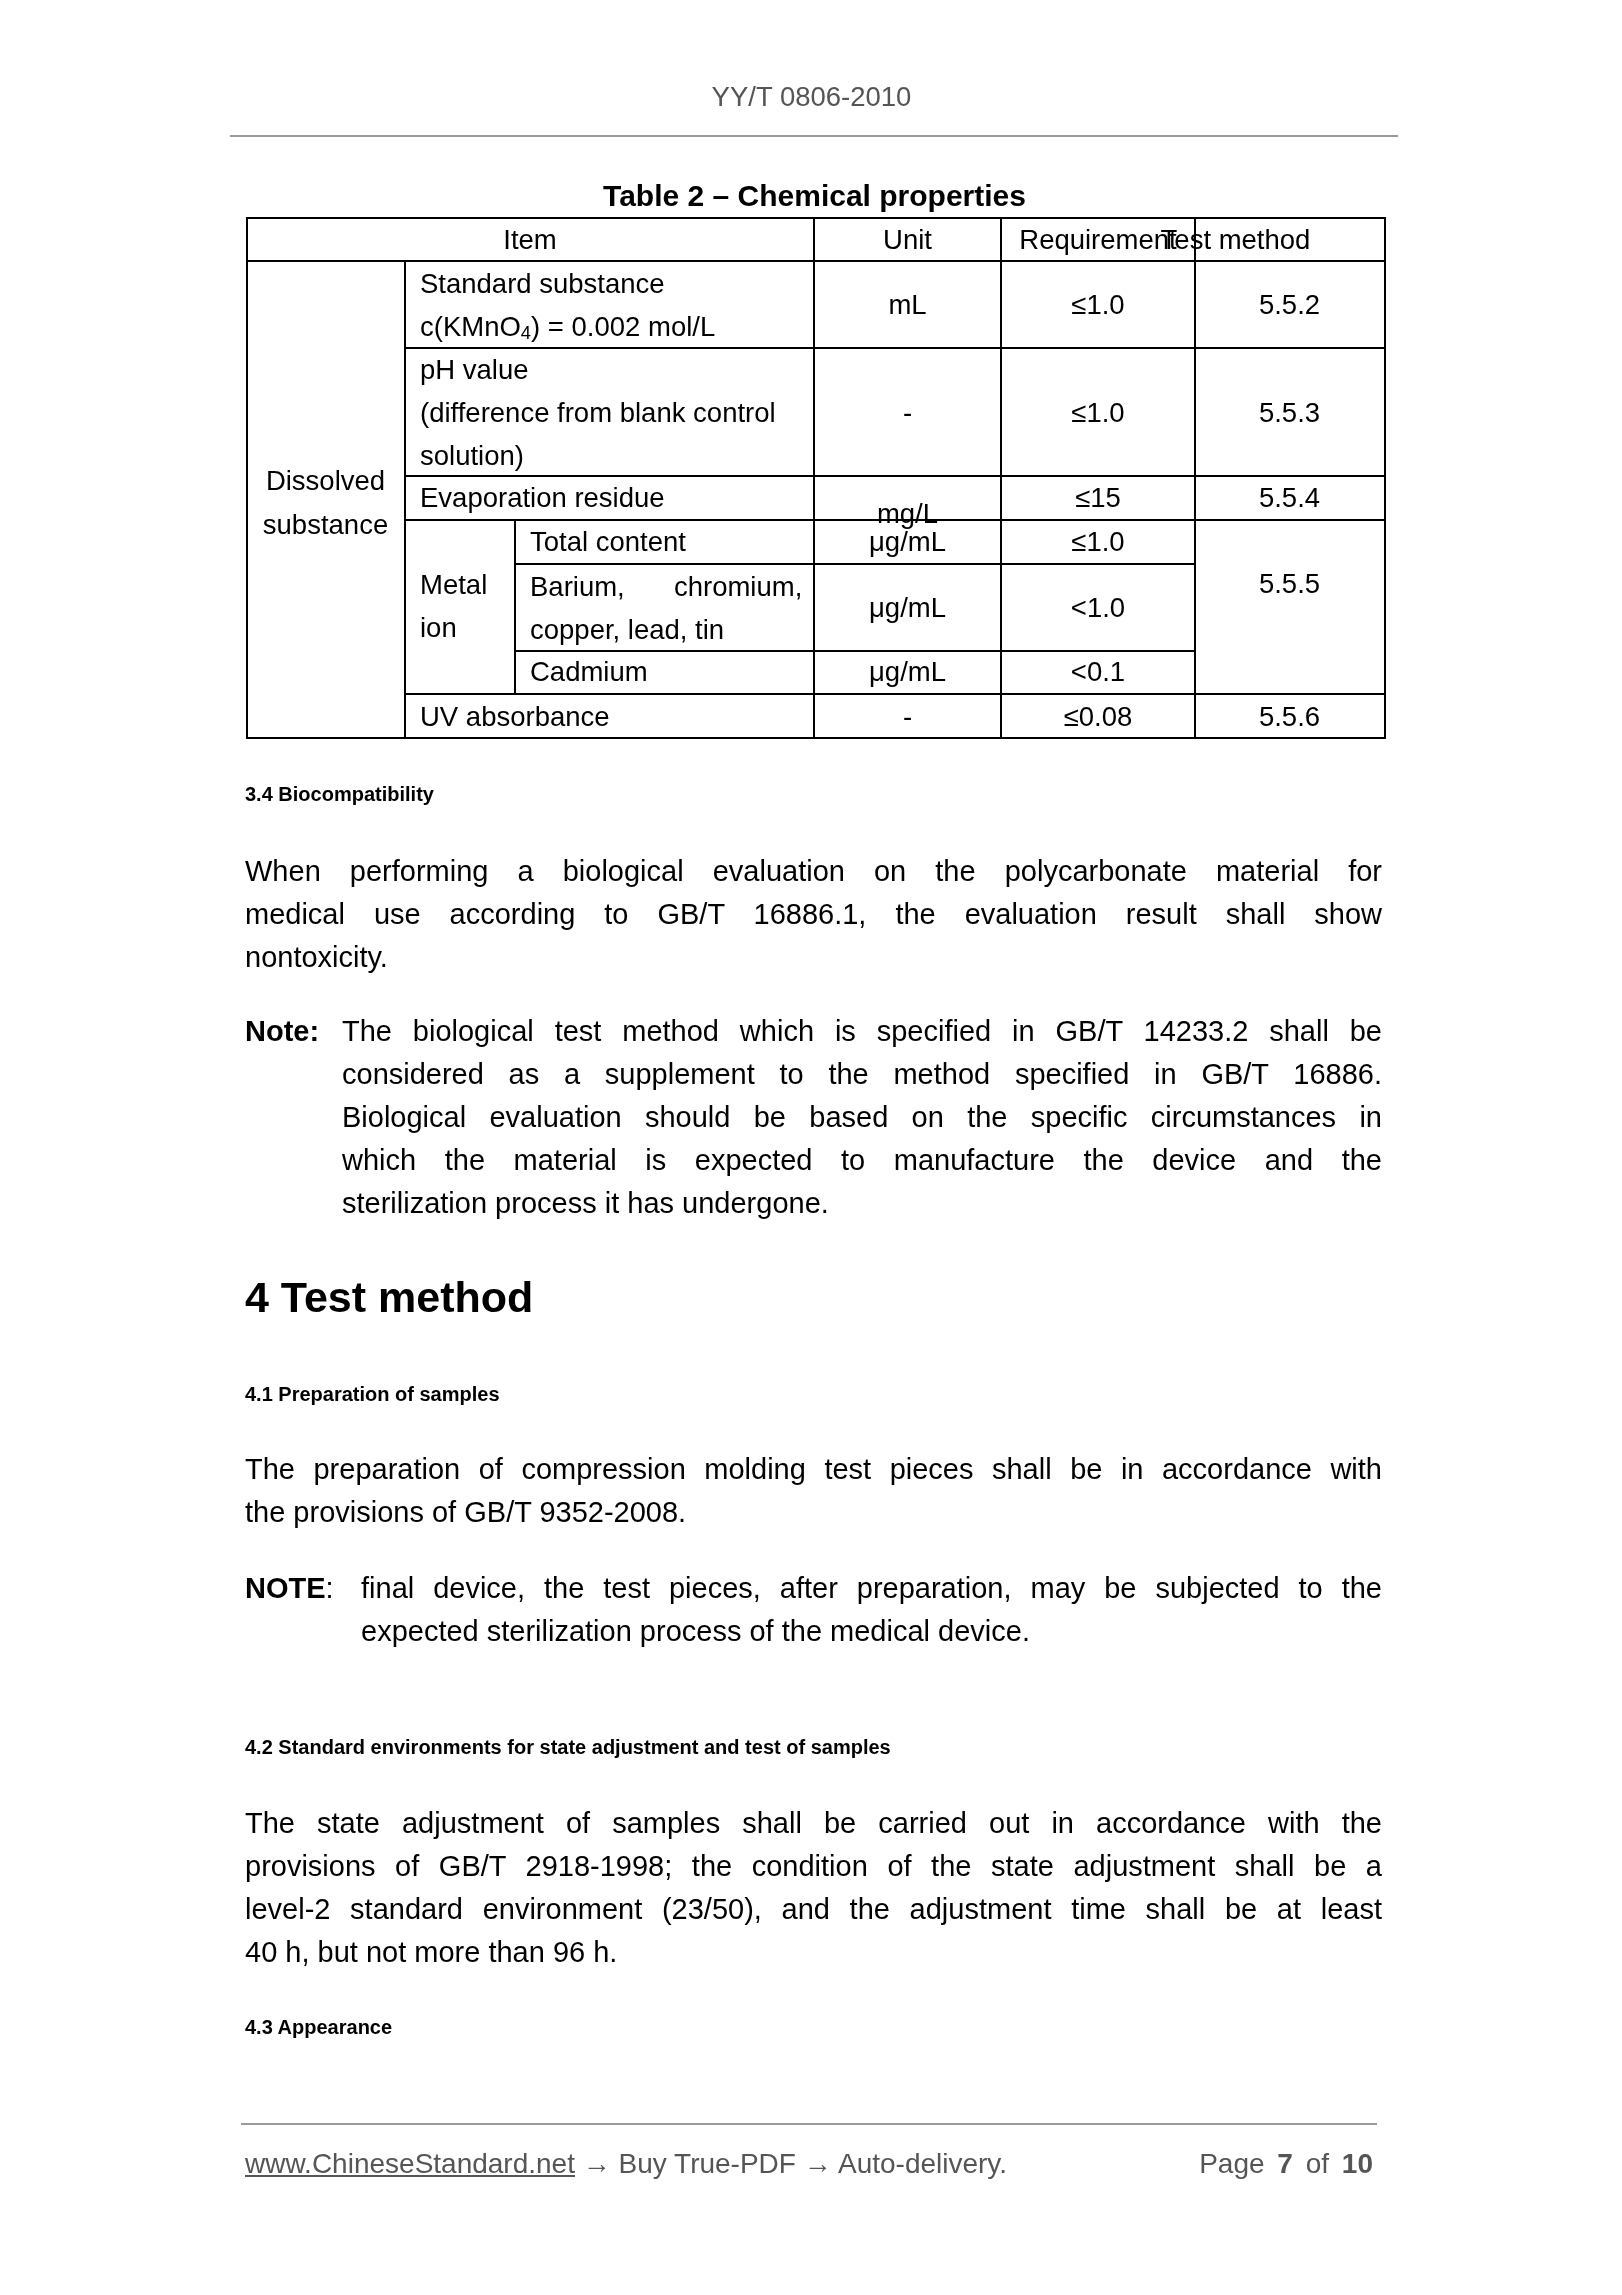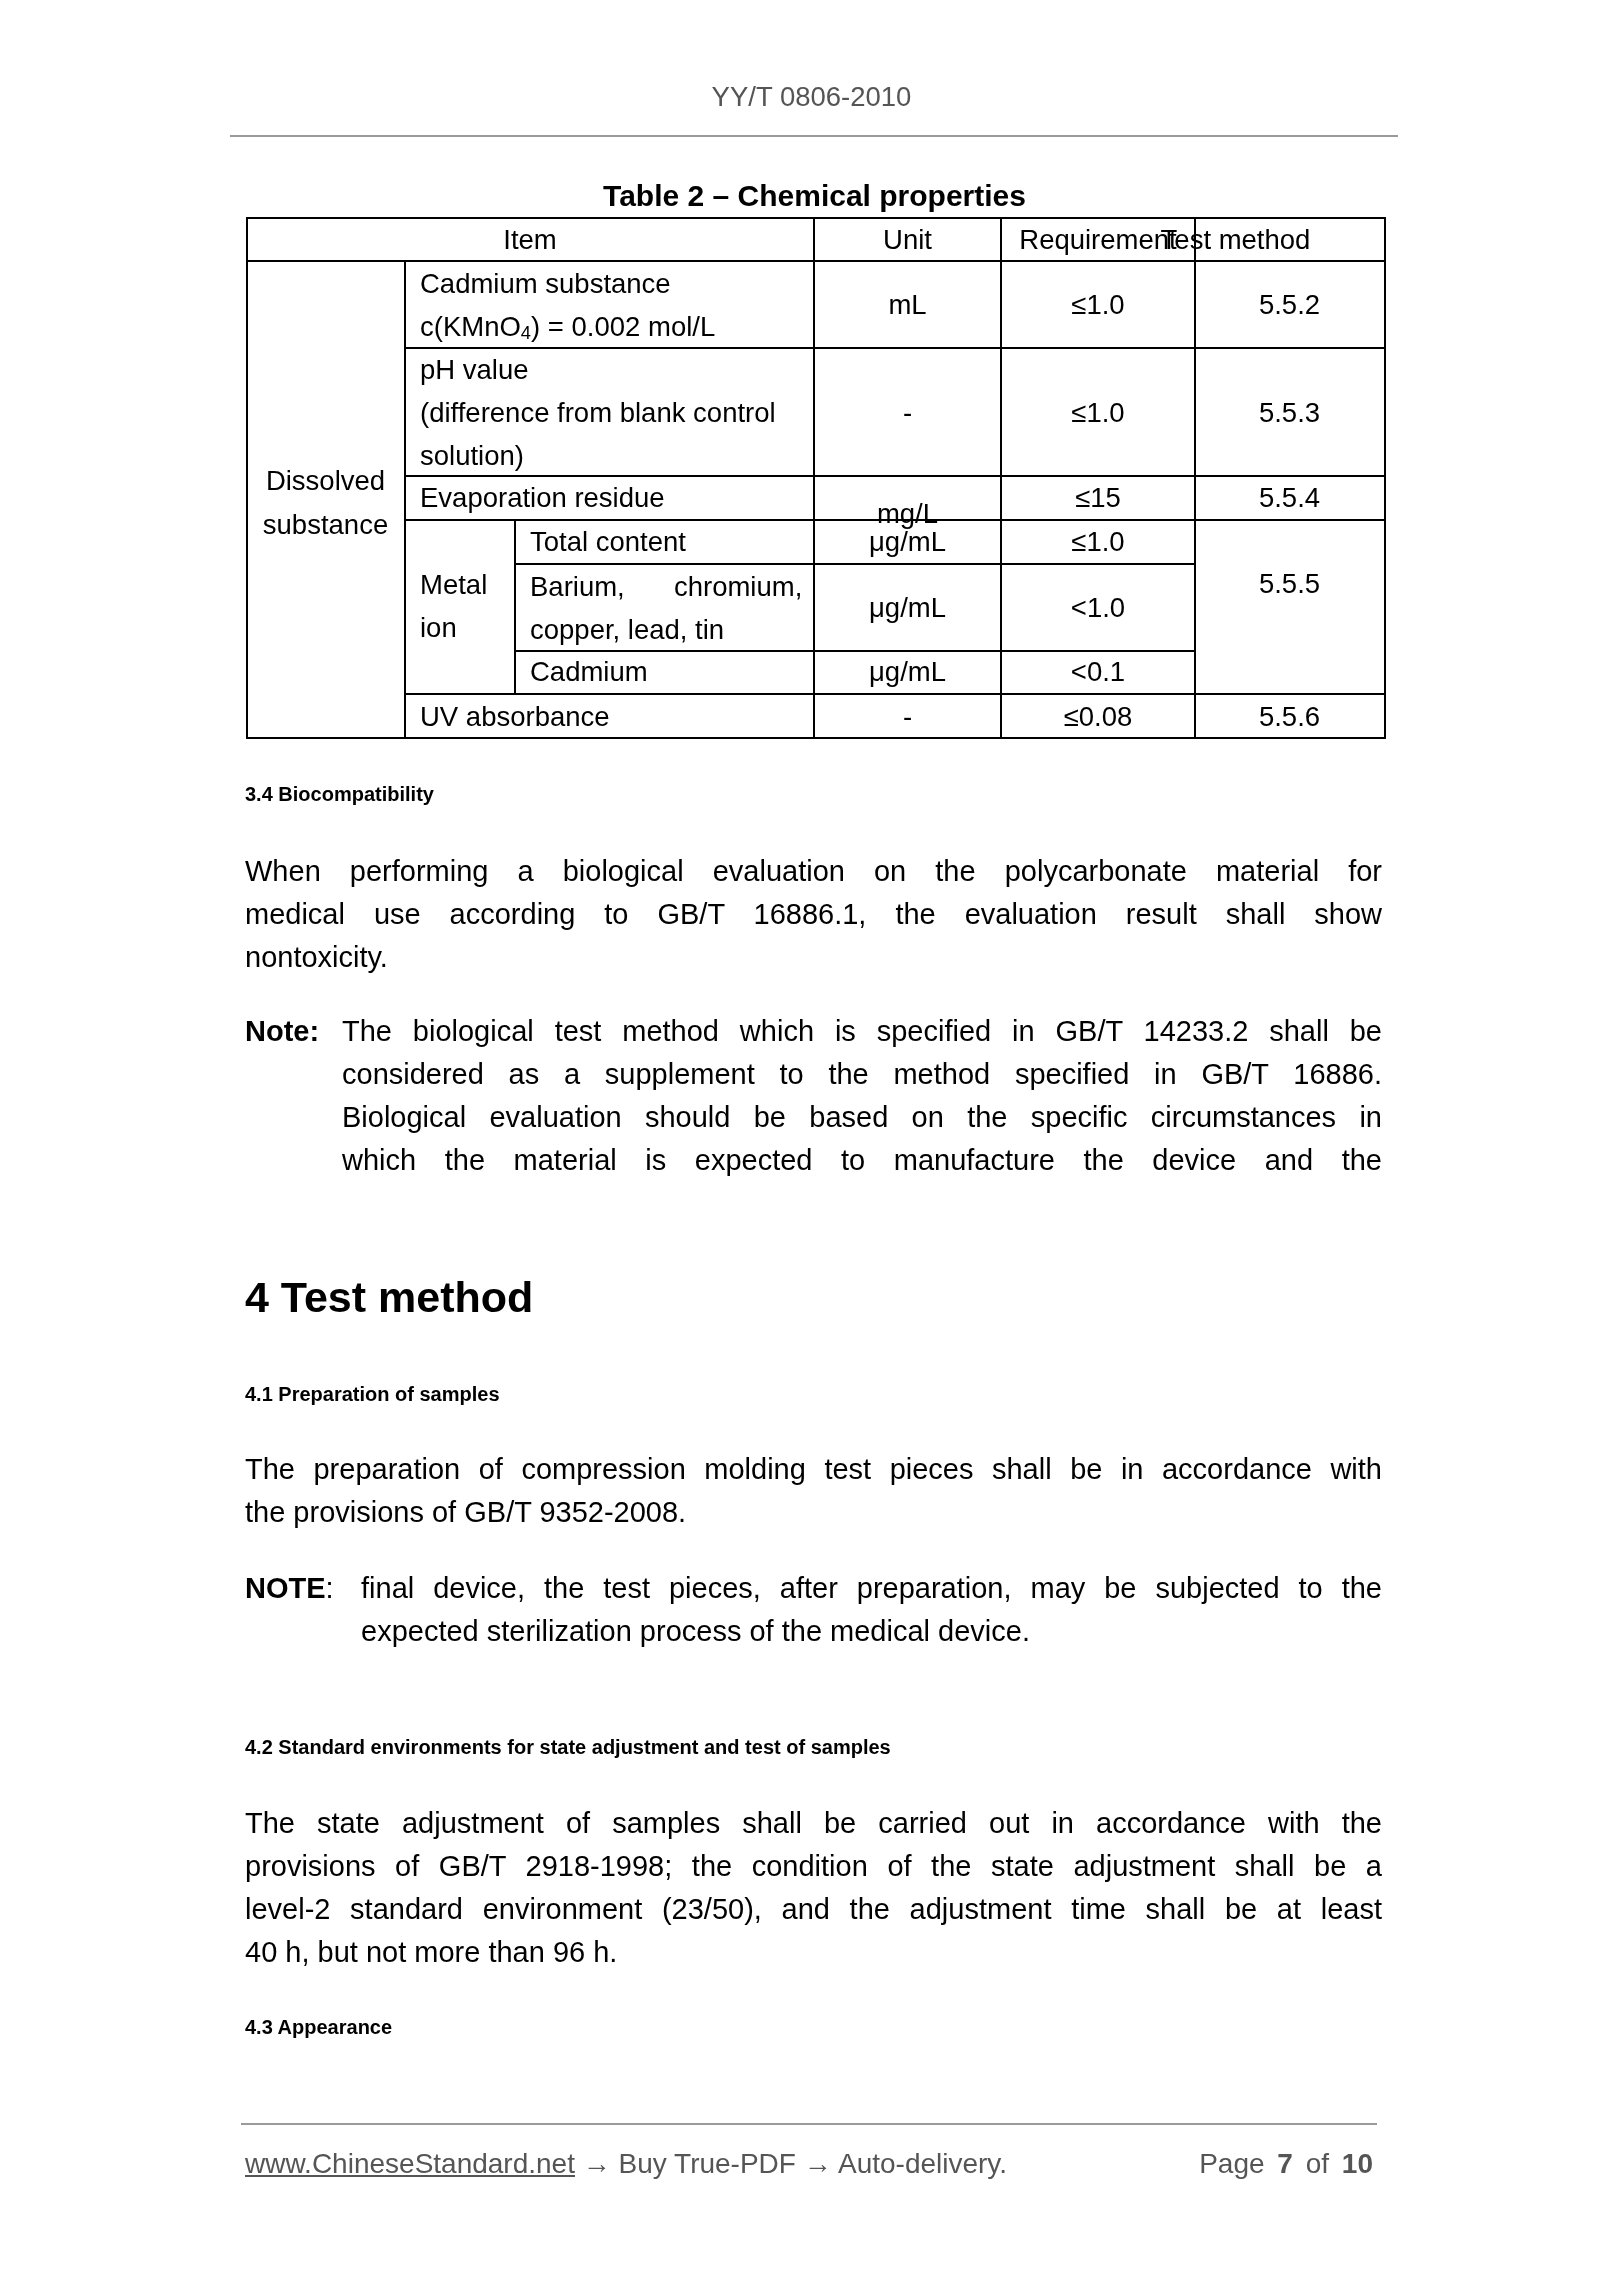--- a/index.html
+++ b/index.html
@@ -39,21 +39,21 @@
   <div class="cell c" style="left:814px; top:218px; width:187px; height:43px;">Unit</div>
   <div class="cell c" style="left:1001px; top:218px; width:194px; height:43px;">Requirement</div>
   <div class="cell c" style="left:1141px; top:218px; width:189px; height:43px;">Test method</div>
 
   <div class="cell c" style="left:246px; top:261px; width:159px; height:238px; flex-direction:column; justify-content:flex-end; padding-bottom:0;">
     <div style="position:absolute; left:0; width:159px; top:198px; text-align:center;">Dissolved</div>
     <div style="position:absolute; left:0; width:159px; top:242px; text-align:center;">substance</div>
   </div>
 
   <div class="cell l" style="left:405px; top:261px; width:409px; height:87px; flex-direction:column; align-items:flex-start; justify-content:center;">
-    <div>Cadmium substance</div>
+    <div>Standard substance</div>
     <div><span>c(KMnO</span><sub class="s">4</sub><span>) = 0.002 mol/L</span></div>
   </div>
   <div class="cell c" style="left:814px; top:261px; width:187px; height:87px;">mL</div>
   <div class="cell c" style="left:1001px; top:261px; width:194px; height:87px;">≤1.0</div>
   <div class="cell c" style="left:1195px; top:261px; width:189px; height:87px;">5.5.2</div>
 
   <div class="cell l" style="left:405px; top:348px; width:409px; height:128px; flex-direction:column; align-items:flex-start; justify-content:center;">
     <div>pH value</div>
     <div>(difference from blank control</div>
     <div>solution)</div>
@@ -122,20 +122,21 @@
   <div style="text-align-last:justify;">medical use according to GB/T 16886.1, the evaluation result shall show</div>
   <div>nontoxicity.</div>
 </div>
 
 <div class="note" style="top:1010px;">
   <span class="hang note-label">Note:</span>
   <div style="margin-left:97px; text-align-last:justify;">The biological test method which is specified in GB/T 14233.2 shall be</div>
   <div style="margin-left:97px; text-align-last:justify;">considered as a supplement to the method specified in GB/T 16886.</div>
   <div style="margin-left:97px; text-align-last:justify;">Biological evaluation should be based on the specific circumstances in</div>
   <div style="margin-left:97px; text-align-last:justify;">which the material is expected to manufacture the device and the</div>
+  <div style="margin-left:97px;">sterilization process it has undergone.</div>
 </div>
 
 <div class="h1" style="top:1272px;">4 Test method</div>
 
 <div class="h2" style="top:1375px;">4.1 Preparation of samples</div>
 <div class="para" style="top:1448px;">
   <div style="text-align-last:justify;">The preparation of compression molding test pieces shall be in accordance with</div>
   <div>the provisions of GB/T 9352-2008.</div>
 </div>
 <div class="note" style="top:1567px;">

